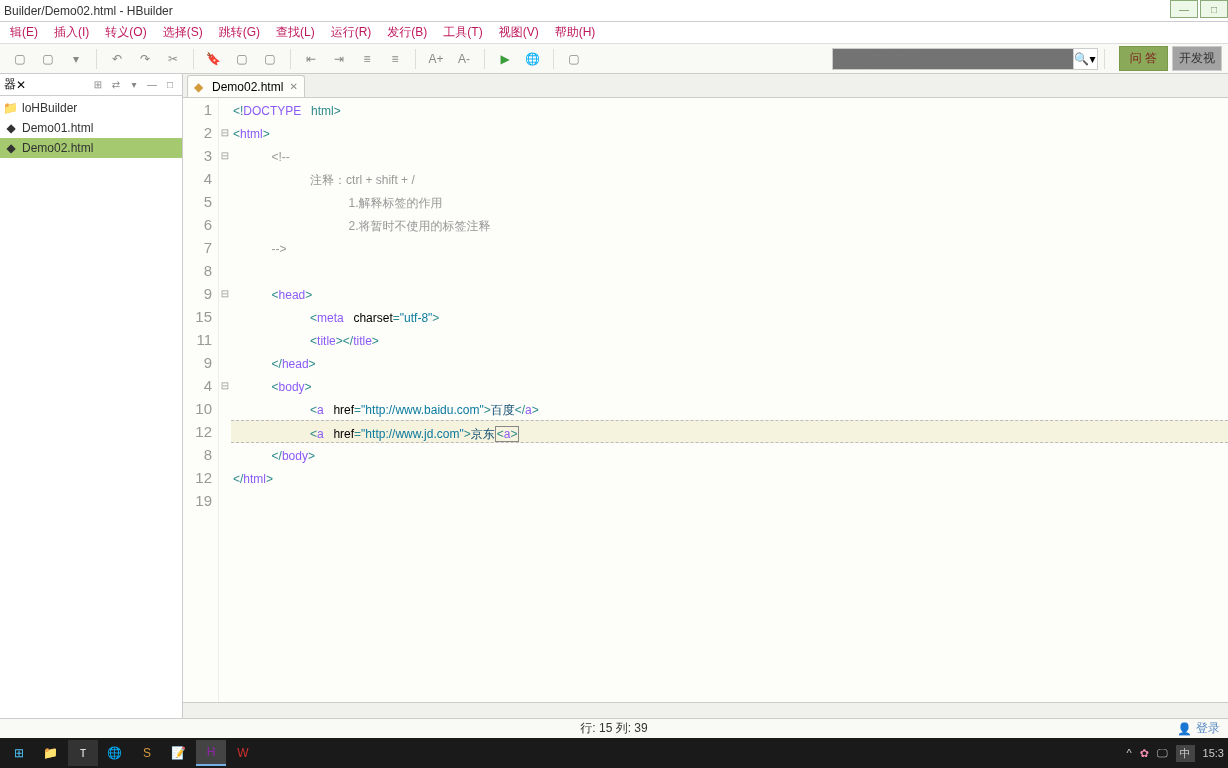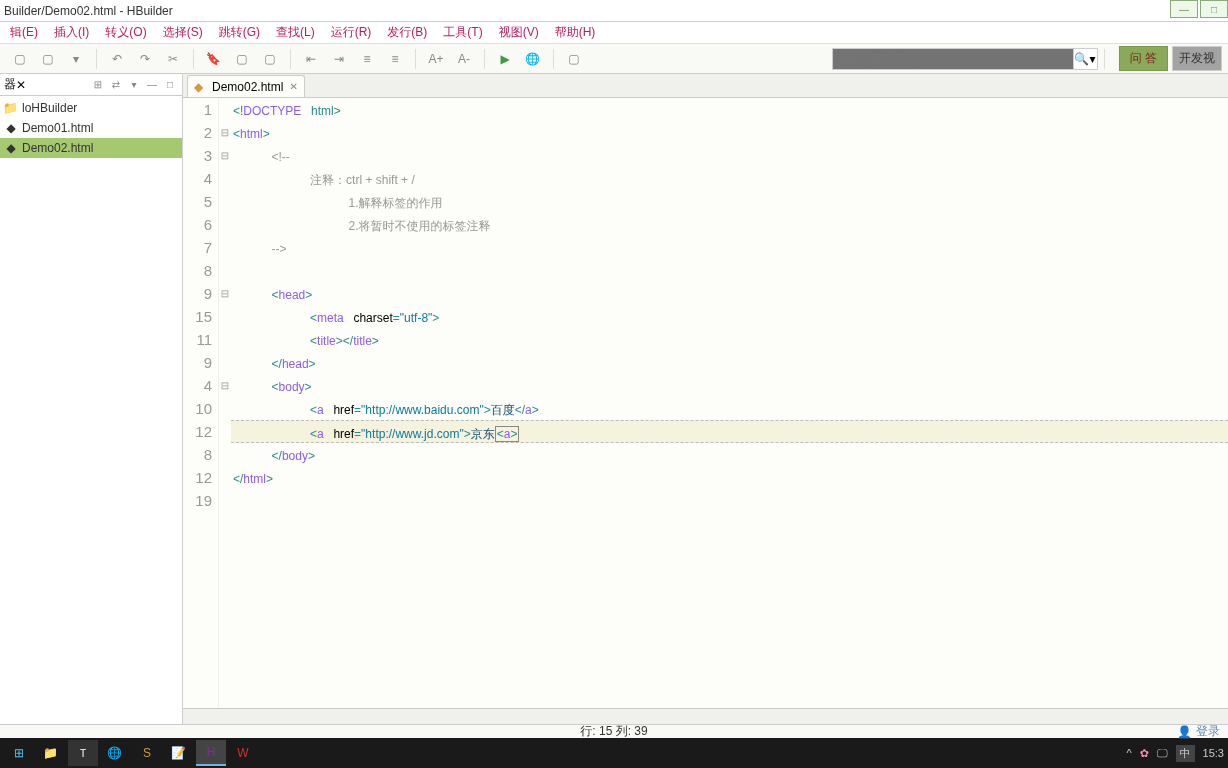--- a/index.html
+++ b/index.html
@@ -42,21 +42,21 @@
 .code-line { height: 23px; line-height: 23px; padding-left: 2px; font-family: Consolas, monospace; font-size: 16px; }
 .code-line.hl { background: #f5f2de; border: 1px dashed #bbb; border-left: none; border-right: none; }
 .kw { color: #8b5cf6; }
 .attr { color: #000000; }
 .str { color: #0a7a9e; }
 .cmt { color: #999; }
 .tag { color: #2d8a8a; }
 .txt { color: #0c4a6e; }
 .cursor-box { border: 1px solid #888; padding: 0 1px; }
 .bottom-scroll { height: 16px; background: #f0f0ed; border-top: 1px solid #ccc; }
-.status-bar { height: 14px; background: #f9f9f6; border-top: 1px solid #ccc; display: flex; align-items: center; padding: 0 8px; position: relative; }
+.status-bar { height: 20px; background: #f9f9f6; border-top: 1px solid #ccc; display: flex; align-items: center; padding: 0 8px; position: relative; }
 .status-center { position: absolute; left: 50%; transform: translateX(-50%); color: #333; }
 .status-login { margin-left: auto; color: #5a8bc4; display: flex; align-items: center; }
 .status-login-icon { color: #d49b3c; margin-right: 4px; }
 .taskbar { height: 30px; background: #1a1a1a; display: flex; align-items: center; padding: 0 4px; }
 .tk-btn { width: 30px; height: 26px; display: flex; align-items: center; justify-content: center; margin-right: 2px; color: #ccc; }
 .tk-btn.active { background: #444; border-bottom: 2px solid #76b0e8; }
 .tk-right { margin-left: auto; display: flex; align-items: center; color: #ccc; }
 .tk-r-item { margin-left: 8px; font-size: 11px; }
 </style>
 </head>

